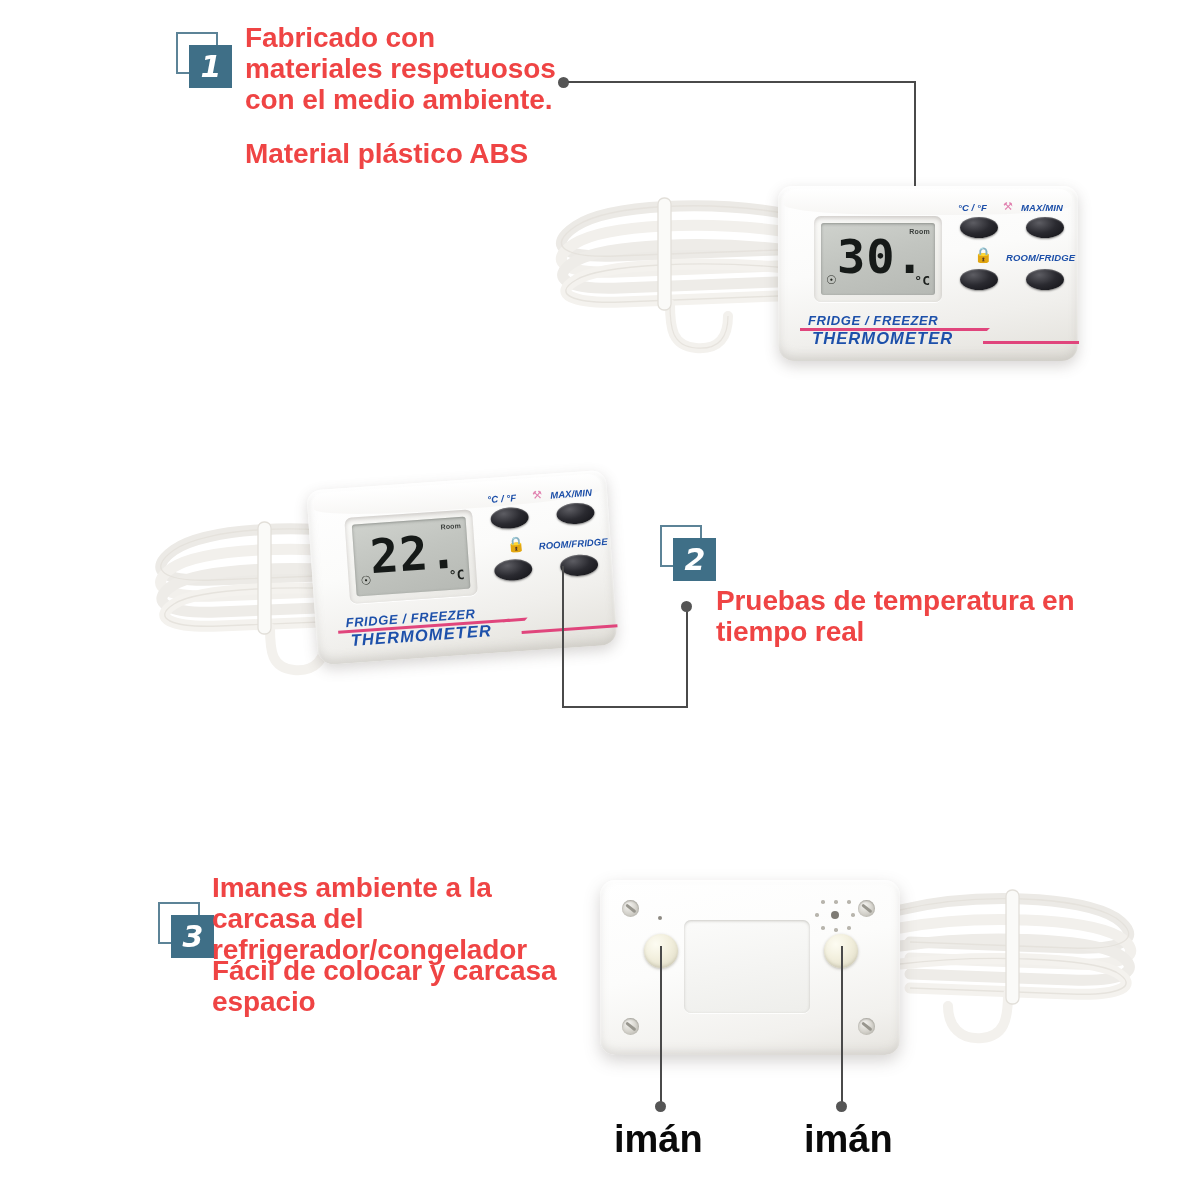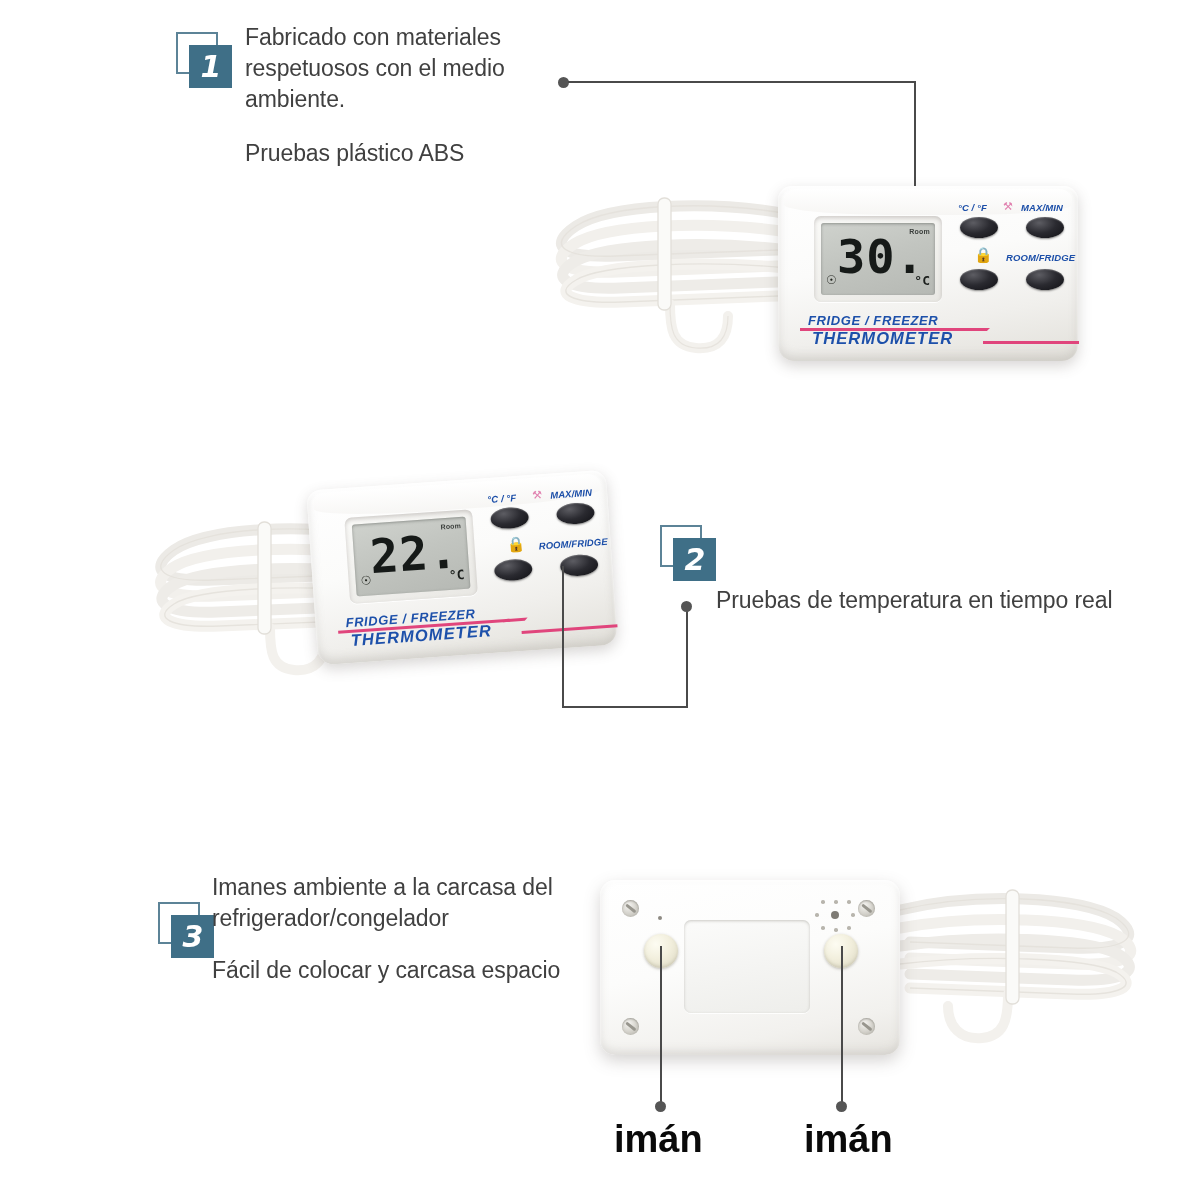--- a/index.html
+++ b/index.html
@@ -49,24 +49,24 @@
     font-weight: bold;
     font-style: italic;
     font-size: 30px;
     line-height: 1;
     letter-spacing: -1px;
   }
 
   
   .feat-text {
     position: absolute;
-    font-weight: normal;
-    font-size: 23px;
+    font-weight: bold;
+    font-size: 28px;
     line-height: 31px;
-    color: #404040;
+    color: #ef4444;
     letter-spacing: -0.1px;
   }
 
   
   .lead-h, .lead-v {
     position: absolute;
     background: #4a4a4a;
   }
   .lead-h { height: 2px; }
   .lead-v { width: 2px; }
@@ -309,21 +309,21 @@
 
   <div class="badge" style="left:176px; top:32px;">
     <div class="outline-sq"></div>
     <div class="solid-sq">
       <span class="num">1</span>
     </div>
   </div>
 
   <div class="feat-text" style="left:245px; top:22px; width:320px;">Fabricado con materiales respetuosos con el medio ambiente.</div>
 
-  <div class="feat-text" style="left:245px; top:138px; width:330px;">Pruebas plástico ABS</div>
+  <div class="feat-text" style="left:245px; top:138px; width:330px;">Material plástico ABS</div>
 
   <div class="lead-dot" style="left:558px; top:77px;"></div>
   <div class="lead-h" style="left:568px; top:81px; width:348px;"></div>
   <div class="lead-v" style="left:914px; top:81px; height:106px;"></div>
 
   <div class="cable" style="left:520px; top:196px;">
     <svg width="300" height="165" viewBox="0 0 300 165">
       <g fill="none" stroke="#f4f2ef" stroke-width="11" stroke-linecap="round">
         <path d="M268,18 C190,4 90,8 56,30 C26,50 44,62 96,60 L258,54" stroke="#eceae6"></path>
         <path d="M268,36 C188,24 86,28 54,48 C26,66 46,78 98,76 L258,70" stroke="#f2f0ec"></path>

